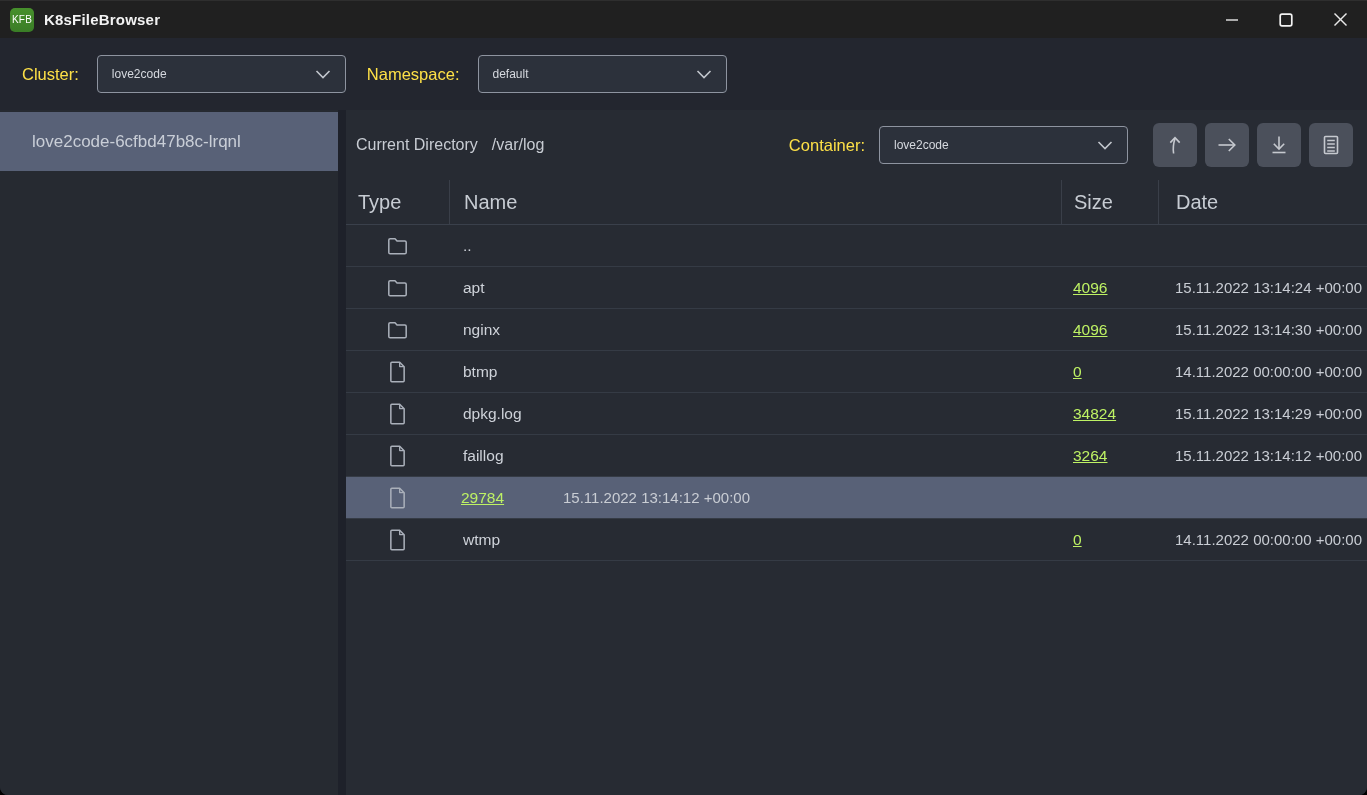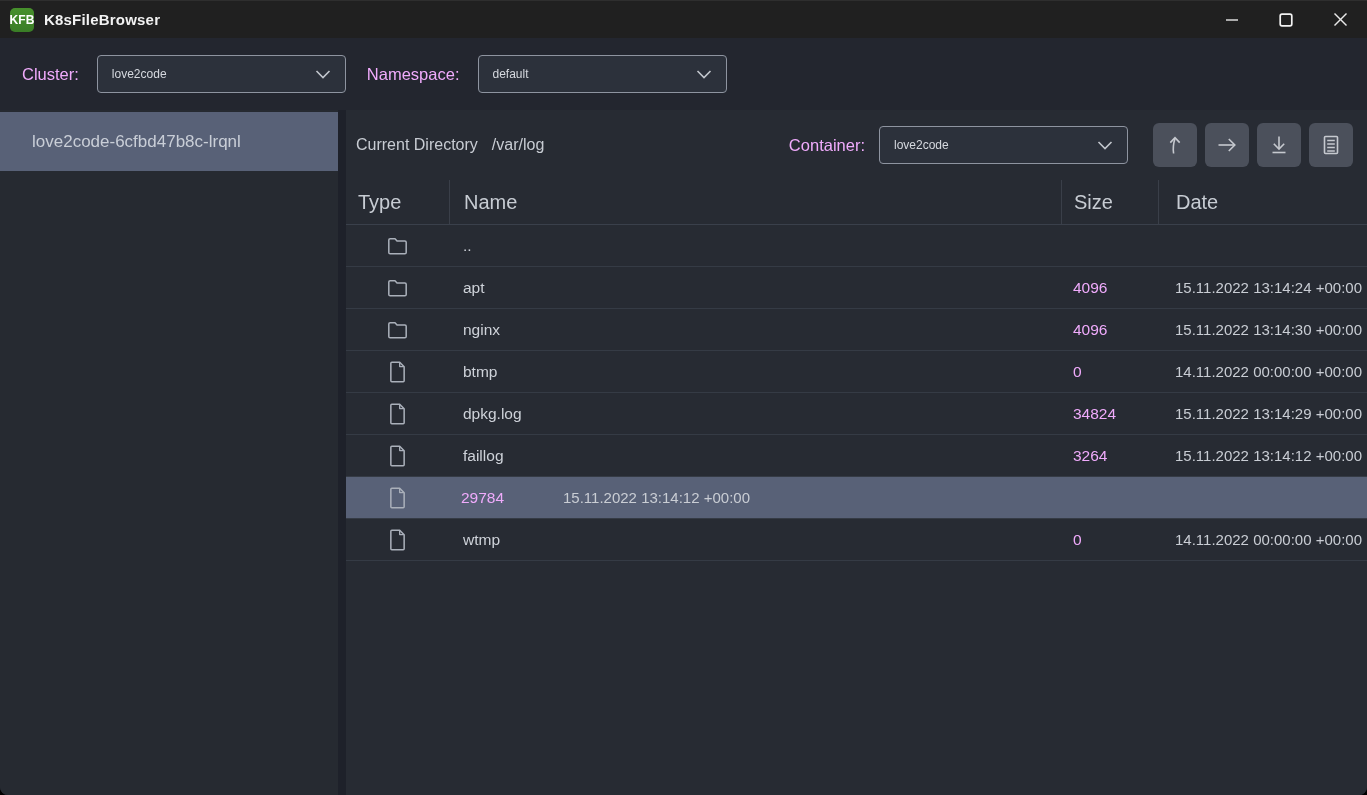--- a/index.html
+++ b/index.html
@@ -20,34 +20,34 @@
     background: var(--titlebar_bg, #202020);
     border-top: 1px solid #2e2e2e;
     display: flex; align-items: center; justify-content: space-between;
   }
   .titlebar-left { display: flex; align-items: center; padding-left: 10px; gap: 10px; }
   .app-icon {
     width: 24px; height: 24px; border-radius: 5px;
     background: linear-gradient(180deg, var(--app_icon_green, #47902c), #3a7d26);
     display: flex; align-items: center; justify-content: center;
   }
-  .app-icon span { color: #fff; font-size: 12px; font-weight: bold; letter-spacing: .2px; }
+  .app-icon span { color: #fff; font-size: 10px; font-weight: normal; letter-spacing: .2px; }
   .window-title { color: #f2f2f2; font-size: 15px; font-weight: 600; letter-spacing: .2px; }
   .win-controls { display: flex; height: 100%; }
   .win-btn { width: 54px; height: 100%; display: flex; align-items: center; justify-content: center; cursor: default; }
   .win-btn svg { display: block; }
 
   
   .toolbar {
     height: 72px; flex: 0 0 72px;
     background: var(--toolbar_bg, #23262f);
     display: flex; align-items: center;
     padding-left: 22px;
   }
-  .field-label { color: #f0abfc; font-size: 16.5px; }
+  .field-label { color: #fde047; font-size: 16.5px; }
   .dropdown {
     width: 249px; height: 38px;
     border: 1px solid var(--dropdown_border, #8e94a0);
     border-radius: 4px;
     background: var(--dropdown_bg, #2c313b);
     display: flex; align-items: center; justify-content: space-between;
     padding: 0 14px;
     color: #d6d9df; font-size: 12px;
   }
   .dd-cluster { margin-left: 18px; }
@@ -101,21 +101,21 @@
   .th-date { flex: 1; padding-left: 17px; border-left: 1px solid #3a3f49; }
 
   .file-rows { flex: 1; overflow: hidden; }
   .file-row {
     height: 42px; display: flex; align-items: center;
     border-bottom: 1px solid #353b45;
   }
   .file-row.selected { background: var(--selection, #586177); }
   .cell-type { width: 103px; flex: 0 0 103px; display: flex; justify-content: center; align-items: center; }
   .cell-name { width: 612px; flex: 0 0 612px; padding-left: 14px; color: #ced2d9; font-size: 15.5px; }
-  .cell-size { width: 97px; flex: 0 0 97px; padding-left: 12px; color: #f0abfc; font-size: 15.5px; }
+  .cell-size { width: 97px; flex: 0 0 97px; padding-left: 12px; color: #bef264; font-size: 15.5px; text-decoration: underline; }
   .cell-date { flex: 1; padding-left: 17px; color: #c9cdd4; font-size: 15px; }
 </style>
 </head>
 <body>
 
 <div class="window">
 
   <div class="titlebar">
     <div class="titlebar-left">
       <div class="app-icon">

